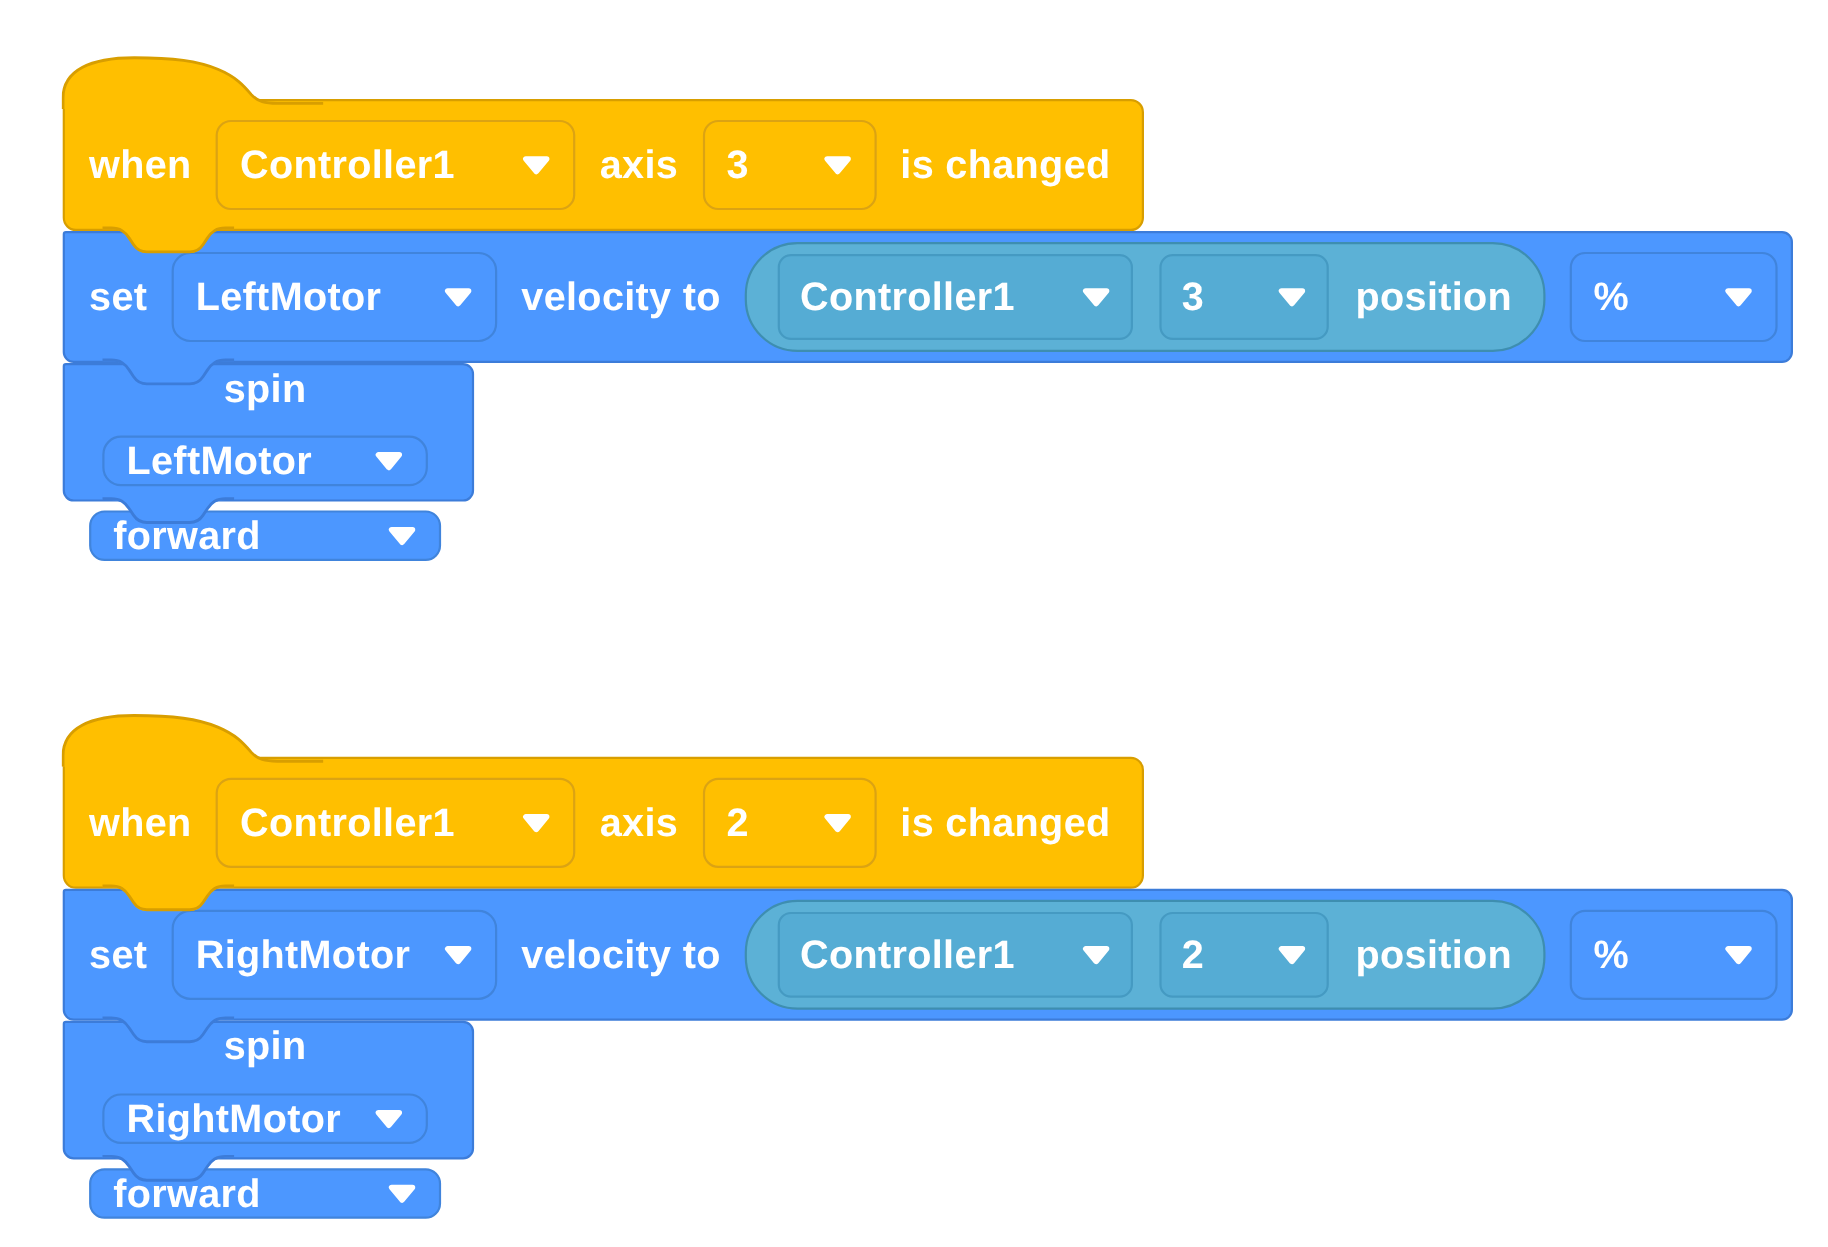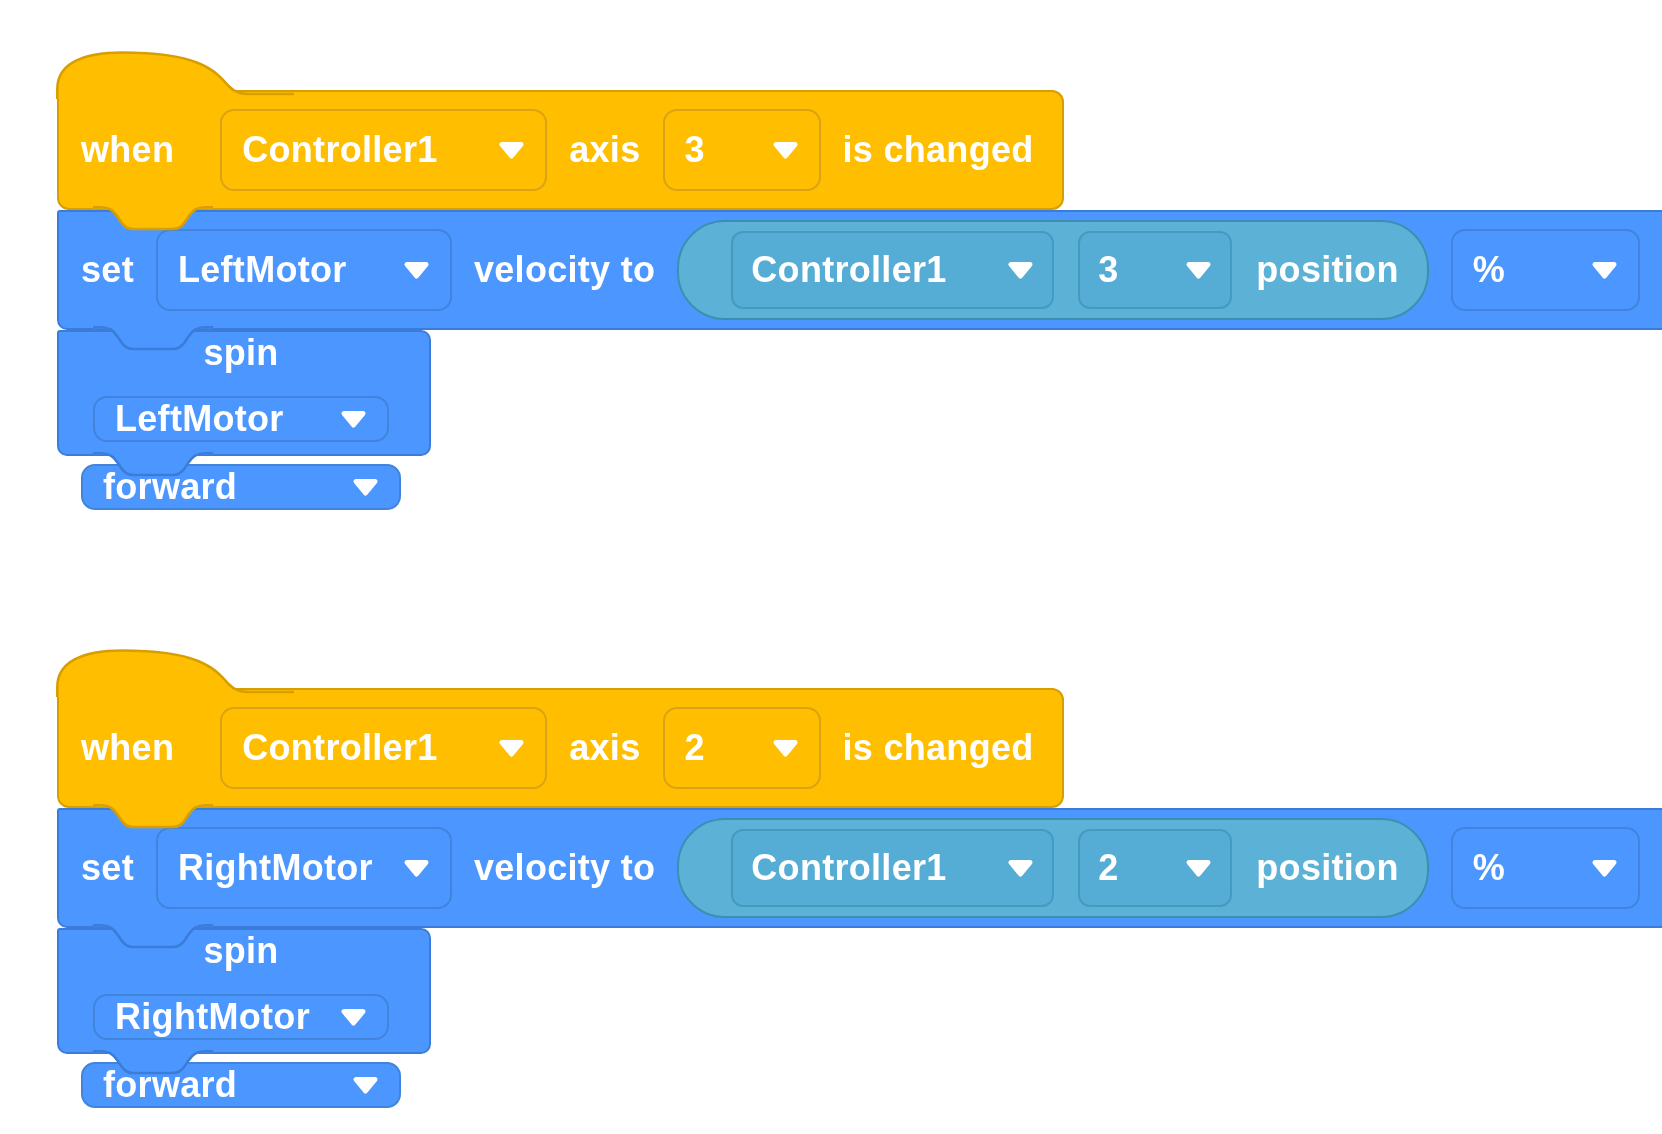--- a/index.html
+++ b/index.html
@@ -7,32 +7,32 @@
           font-family:"Liberation Sans",sans-serif;}
   .stack{position:absolute;left:57px;display:flex;flex-direction:column;align-items:flex-start;}
   .stack-1{top:90px;}
   .stack-2{top:688px;}
 
   .block{position:relative;display:flex;align-items:center;gap:22px;width:max-content;
          color:#ffffff;font-weight:700;font-size:36px;letter-spacing:.3px;}
   .yellow{background:#FFBF00;border:2.6px solid #D89E00;}
   .blue{background:#4C97FF;border:2.6px solid #3C7CD9;}
   .hat{height:116px;border-radius:0 12px 12px 12px;padding:0 28px 0 22px;}
-  .row2{height:116px;border-radius:3px 10px 10px 10px;padding:0 32px 0 22px;align-items:center;}
+  .row2{height:116px;border-radius:3px 10px 10px 10px;padding:0 12px 0 22px;align-items:center;}
   .row3{height:122px;border-radius:3px 10px 10px 10px;padding:0 28px 0 22px;flex-direction:column;}
 
   .lbl{white-space:nowrap;}
 
   .dd{display:flex;align-items:center;justify-content:space-between;gap:14px;
       height:78px;padding:0 20px;border-radius:14px;border:2.2px solid;cursor:pointer;}
   .yellow .dd{background:#FFBF00;border-color:#DBA313;}
   .blue > .dd{background:#4C97FF;border-color:#4084DC;}
-  .dd-controller{min-width:283px;margin-left:24px;}
+  .dd-controller{min-width:283px;}
   .dd-num{min-width:114px;}
-  .dd-motor{min-width:252px;}
+  .dd-motor{min-width:252px;border-radius:17px;}
   .dd-forward{min-width:276px;text-align:center;}
   .dd-unit{min-width:145px;}
 
   .pill{display:flex;align-items:center;gap:24px;height:96px;padding:0 28px;
         background:#5CB1D6;border:2.6px solid #3E8EB0;border-radius:48px;}
   .pill .dd{height:74px;background:#55ACD4;border-color:#459AC2;border-radius:12px;padding:0 18px;}
 
   .caret{flex:none;display:block;}
 
   .dome{position:absolute;top:-43.5px;left:-2.6px;pointer-events:none;}

